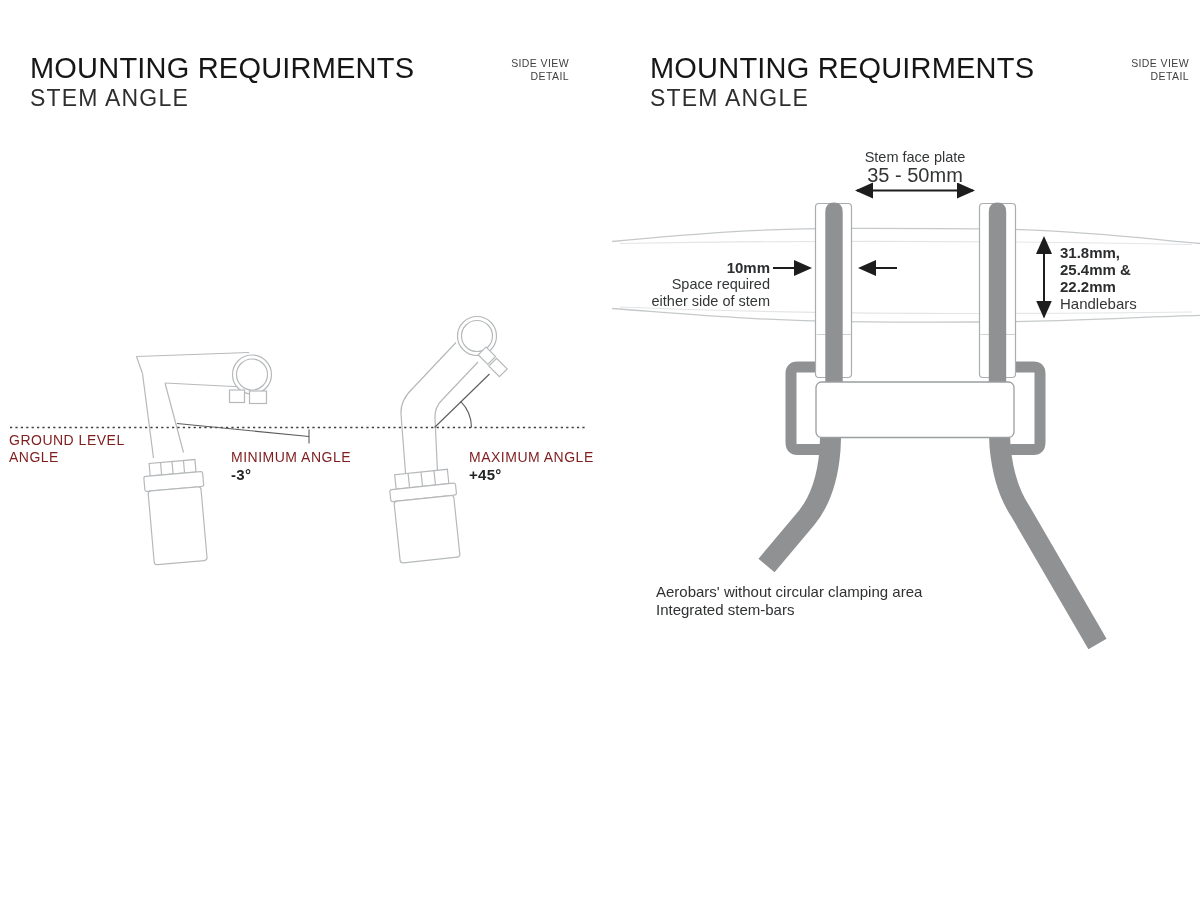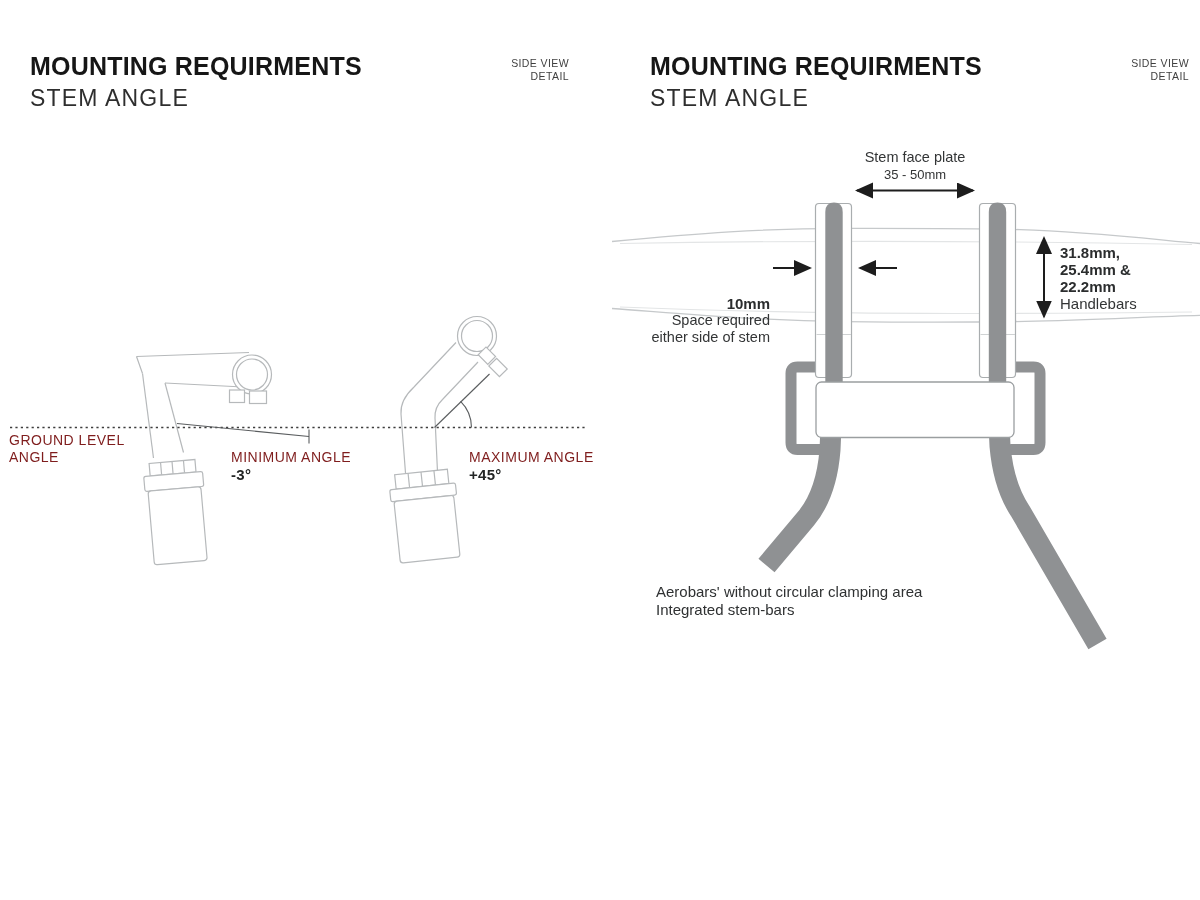--- a/index.html
+++ b/index.html
@@ -1,21 +1,21 @@
 <!DOCTYPE html>
 <html><head>
 <meta charset="utf-8">
 <style>
   html,body{margin:0;padding:0;background:#ffffff;}
   .canvas{
     position:relative;width:1200px;height:900px;background:#ffffff;overflow:hidden;
     font-family:"Liberation Sans",sans-serif;color:#2f3132;
   }
   .abs{position:absolute;}
-  .title{font-size:25px;font-weight:700;letter-spacing:0.2px;color:#161616;white-space:nowrap;}
+  .title{font-size:29px;font-weight:400;letter-spacing:0.2px;color:#161616;white-space:nowrap;}
   .subtitle{font-size:23px;font-weight:400;letter-spacing:1.2px;color:#2e2e2e;white-space:nowrap;}
   .corner-note{font-size:10.5px;line-height:13px;letter-spacing:0.4px;color:#3f3f3f;text-align:right;width:140px;}
   .cap-label{font-size:14px;letter-spacing:0.5px;color:#7f1d1d;line-height:17px;white-space:nowrap;}
   .angle-val{font-size:15px;font-weight:700;color:#232525;letter-spacing:0.3px;}
   .rp-label{font-size:14.5px;color:#333536;line-height:18px;}
   .rp-strong{font-size:15px;font-weight:600;color:#2b2d2e;}
   .faceplate{width:192px;text-align:center;}
   .space-label{width:150px;text-align:right;}
   .barsizes{line-height:17px;}
   .notfit-head{font-size:15.5px;font-weight:700;color:#242627;line-height:19px;}
@@ -156,24 +156,24 @@
 
   <div class="abs title" style="left:650px;top:52px;">MOUNTING REQUIRMENTS</div>
   <div class="abs subtitle" style="left:650px;top:85px;">STEM ANGLE</div>
   <div class="abs corner-note" style="left:1049px;top:57px;">
     <div>SIDE VIEW</div>
     <div>DETAIL</div>
   </div>
 
   <div class="abs faceplate" style="left:819px;top:148px;">
     <div class="rp-label">Stem face plate</div>
-    <div class="rp-label" style="font-weight:500;font-size:13px;">35 - 50mm</div>
+    <div class="rp-label" style="font-weight:500;font-size:20px;">35 - 50mm</div>
   </div>
 
-  <div class="abs space-label" style="left:620px;top:259px;margin-top:36px;">
+  <div class="abs space-label" style="left:620px;top:259px;">
     <div class="rp-strong">10mm</div>
     <div class="rp-label" style="line-height:17px;">Space required</div>
     <div class="rp-label" style="line-height:17px;">either side of stem</div>
   </div>
 
   <div class="abs barsizes" style="left:1060px;top:244px;">
     <div class="rp-strong">31.8mm,</div>
     <div class="rp-strong">25.4mm &amp;</div>
     <div class="rp-strong">22.2mm</div>
     <div class="rp-label" style="font-size:15px;line-height:17px;text-align:right;">Handlebars</div>

